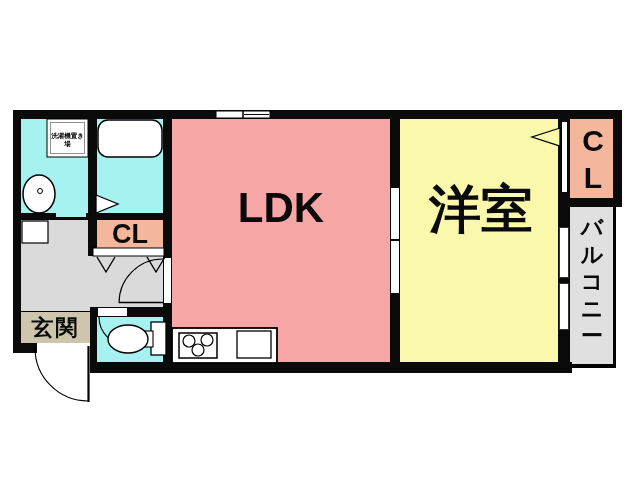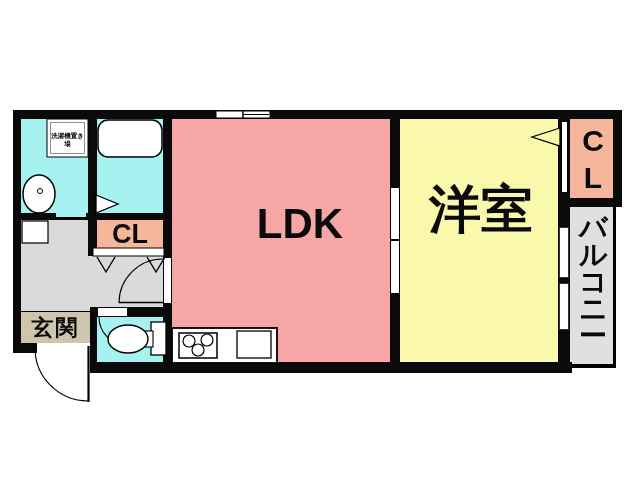--- a/index.html
+++ b/index.html
@@ -40,31 +40,31 @@
   .g-ldk-door{left:164px;top:258px;width:7px;height:45px;background:#fff;}
   .g-toilet-door{left:98px;top:308px;width:29px;height:8px;background:#fff;}
   .g-slide{left:390px;top:188px;width:10px;height:105px;background:#fff;border-left:1px solid #000;border-right:1px solid #000;}
   .g-clr-door{left:561px;top:122px;width:7px;height:70px;background:#fff;border-left:1px solid #000;border-right:1px solid #000;}
   .g-win1{left:559px;top:227px;width:10px;height:51px;background:#fff;border:1px solid #333;}
   .g-win2{left:559px;top:283px;width:10px;height:47px;background:#fff;border:1px solid #333;}
   
   .fixtures{left:0;top:0;width:640px;height:480px;pointer-events:none;}
   
   .lbl{position:absolute;text-align:center;white-space:nowrap;}
-  .ldk-label{left:200px;top:185px;width:200px;margin-top:16px;}
+  .ldk-label{left:181px;top:185px;width:200px;}
   .ldk-label .l1{font-size:42px;line-height:46px;}
   .ldk-label .l2{font-size:38px;line-height:42px;}
   .west-label{left:381px;top:186px;width:200px;}
   .west-label .l1{font-size:52px;line-height:46px;}
   .west-label .l2{font-size:38px;line-height:42px;}
   .clhall-label{left:97px;top:219px;width:66px;font-size:27px;line-height:30px;}
   .genkan-label{left:21px;top:316px;width:69px;font-size:22px;line-height:24px;letter-spacing:2px;}
   .vtext{white-space:normal;word-break:break-all;}
   .clright-label{left:579px;top:122px;width:28px;font-size:30px;line-height:37px;}
-  .balcony-label{left:579px;top:214px;width:26px;font-size:28px;line-height:27px;}
+  .balcony-label{left:579px;top:214px;width:26px;font-size:22px;line-height:27px;}
   .laundry-label{left:48px;top:132px;width:39px;font-size:6.5px;line-height:8px;font-weight:bold;}
 </style>
 </head>
 <body>
 
 <div class="stage">
 
   <div class="abs washroom"></div>
   <div class="abs bathroom"></div>
   <div class="abs toiletroom"></div>

